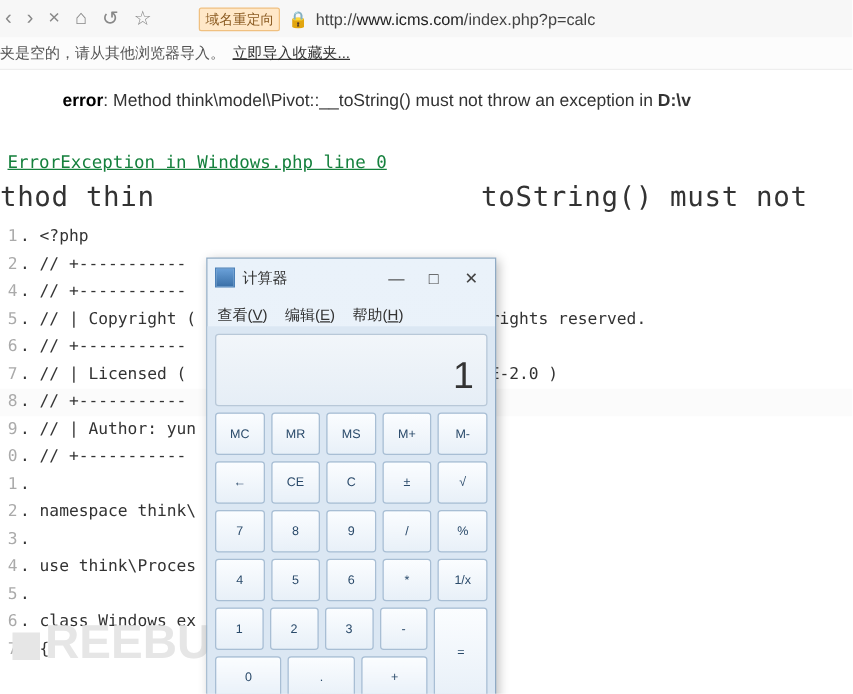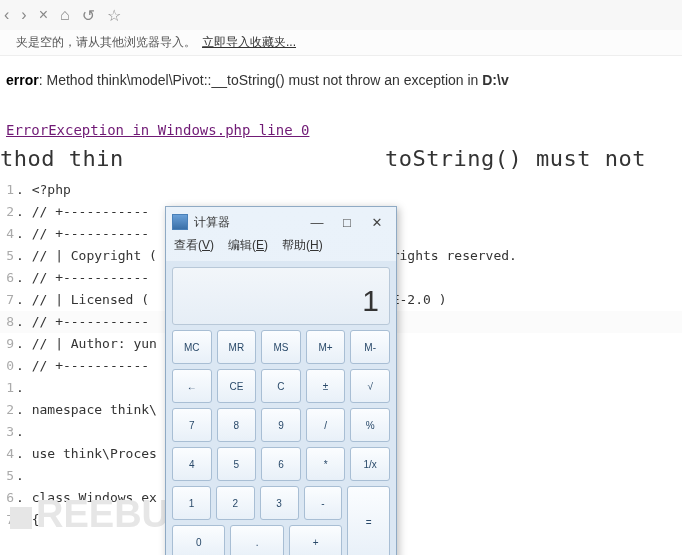--- a/index.html
+++ b/index.html
@@ -9,46 +9,46 @@
   .toolbar { height: 30px; background: #f7f7f7; display: flex; align-items: center; padding: 0 4px; gap: 8px; }
   .nav-icons { display: flex; gap: 12px; align-items: center; color: #888; }
   .nav-icons span { font-size: 16px; cursor: pointer; }
   .addr-wrap { display: flex; align-items: center; gap: 6px; margin-left: 30px; }
   .domain-redirect { background: #ffe8c8; border: 1px solid #f0c080; color: #8a5a20; font-size: 11px; padding: 1px 4px; border-radius: 2px; }
   .lock { color: #aaa; font-size: 13px; }
   .url { font-size: 13px; color: #444; }
   .url .host { color: #222; font-weight: 500; }
   
   
-  .bookbar { height: 26px; background: #fcfcfc; border-bottom: 1px solid #eee; display: flex; align-items: center; padding: 0 0 0 16px; font-size: 12px; color: #555; gap: 6px; }
+  .bookbar { height: 26px; background: #fcfcfc; border-bottom: 1px solid #eee; display: flex; align-items: center; padding: 0 0 0 0; font-size: 12px; color: #555; gap: 6px; }
   .bookbar .imp { color: #333; text-decoration: underline; cursor: pointer; }
   
   
   .page { padding: 12px 0 0 0; font-family: Consolas, monospace; font-size: 14px; color: #333; position: relative; }
   .fatal { padding: 4px 6px 10px 6px; font-family: Arial, sans-serif; }
-  .fatal b.err { color: #000; }
-  .errexc { padding: 24px 6px 4px 6px; color: #701a75; font-family: Consolas, monospace; text-decoration: underline; }
+  .fatal b.err { color: #000; margin-left: 44px; }
+  .errexc { padding: 24px 6px 4px 6px; color: #15803d; font-family: Consolas, monospace; text-decoration: underline; }
   .bigline { font-family: Consolas, monospace; font-size: 22px; color: #333; padding: 4px 0 8px 0; letter-spacing: .5px; white-space: pre; }
   
   .code { font-family: Consolas, monospace; font-size: 13px; line-height: 22px; padding-left: 0; color: #333; }
   .code .lineno { color: #aaa; display: inline-block; width: 14px; text-align: right; margin-right: 2px; }
   .code .txt   { color: #333; }
   .code .hl    { background: #fbfbfb; }
   
   
   .wm { position: absolute; left: 10px; top: 493px; font-size: 38px; font-weight: 800; color: #e6e6e6; font-family: Arial, sans-serif; z-index: 0; }
   .wm .sq { display:inline-block; width:22px; height:22px; background:#e6e6e6; margin-right:4px; vertical-align:-2px;}
   
   
   .calc { position: absolute; left: 165px; top: 159px; width: 232px; height: 394px; background: linear-gradient(#eaf2fa,#e8f0f8); border: 1px solid #8faac4; box-shadow: 2px 2px 8px rgba(0,0,0,.25); font-family: "Microsoft YaHei", Tahoma, sans-serif; display:flex; flex-direction:column;margin-top:47px; }
   .calc-title { height: 30px; display: flex; align-items: center; padding: 0 4px 0 6px; font-size: 12px; color: #333; }
   .calc-title .ico { width:16px; height:16px; background: linear-gradient(#6aa0d8,#3a70a8); border:1px solid #4a80b8; margin-right:6px; }
   .calc-title .spacer { flex:1; }
   .calc-title .winbtn { width: 30px; text-align: center; font-size: 13px; color: #444; cursor: pointer; }
-  .calc-menu { height: 24px; display: flex; align-items: flex-start; gap: 14px; padding: 0 8px; font-size: 12px; color: #333; }
+  .calc-menu { height: 24px; display: flex; align-items: flex-end; gap: 14px; padding: 0 8px; font-size: 12px; color: #333; }
   .calc-menu u { text-decoration: underline; }
   
   .calc-body { flex:1; background:#dbe7f3; padding:6px; display:flex; flex-direction:column; gap:5px; }
   .display { background: linear-gradient(#f2f6fa,#e6eef6); border:1px solid #b8c8d8; border-radius:3px; height:58px; display:flex; align-items:flex-end; justify-content:flex-end; padding:4px 10px 6px; font-size:30px; color:#333; font-family: Tahoma, sans-serif; }
   .row { display:flex; gap:5px; }
   .btn { flex:1; height:34px; background: linear-gradient(#fbfdff,#e8f0f8); border:1px solid #a8bed4; border-radius:3px; font-size:10px; color:#2a4a6a; display:flex; align-items:center; justify-content:center; cursor:pointer; }
   .btn.tall { height: 73px; }
   .row.last .left { display:flex; flex-direction:column; gap:5px; width: calc((100% - 5px) * 4 / 5); }
   .row.last .left .r { display:flex; gap:5px; }
   .row.last .left .r .btn { flex:1; }
@@ -59,20 +59,27 @@
 <body>
 
 <div class="toolbar">
   <div class="nav-icons">
     <span>‹</span>
     <span>›</span>
     <span>×</span>
     <span>⌂</span>
     <span>↺</span>
     <span>☆</span>
+  </div>
+  <div class="addr-wrap">
+    <span class="domain-redirect">域名重定向</span>
+    <span class="lock">🔒</span>
+    <span class="url">
+      <span>http://</span><span class="host">www.icms.com</span><span>/index.php?p=calc</span>
+    </span>
   </div>
 </div>
 
 <div class="bookbar">
   <span>夹是空的，请从其他浏览器导入。</span>
   <span class="imp">立即导入收藏夹...</span>
 </div>
 
 <div class="page">
   <div class="fatal">

